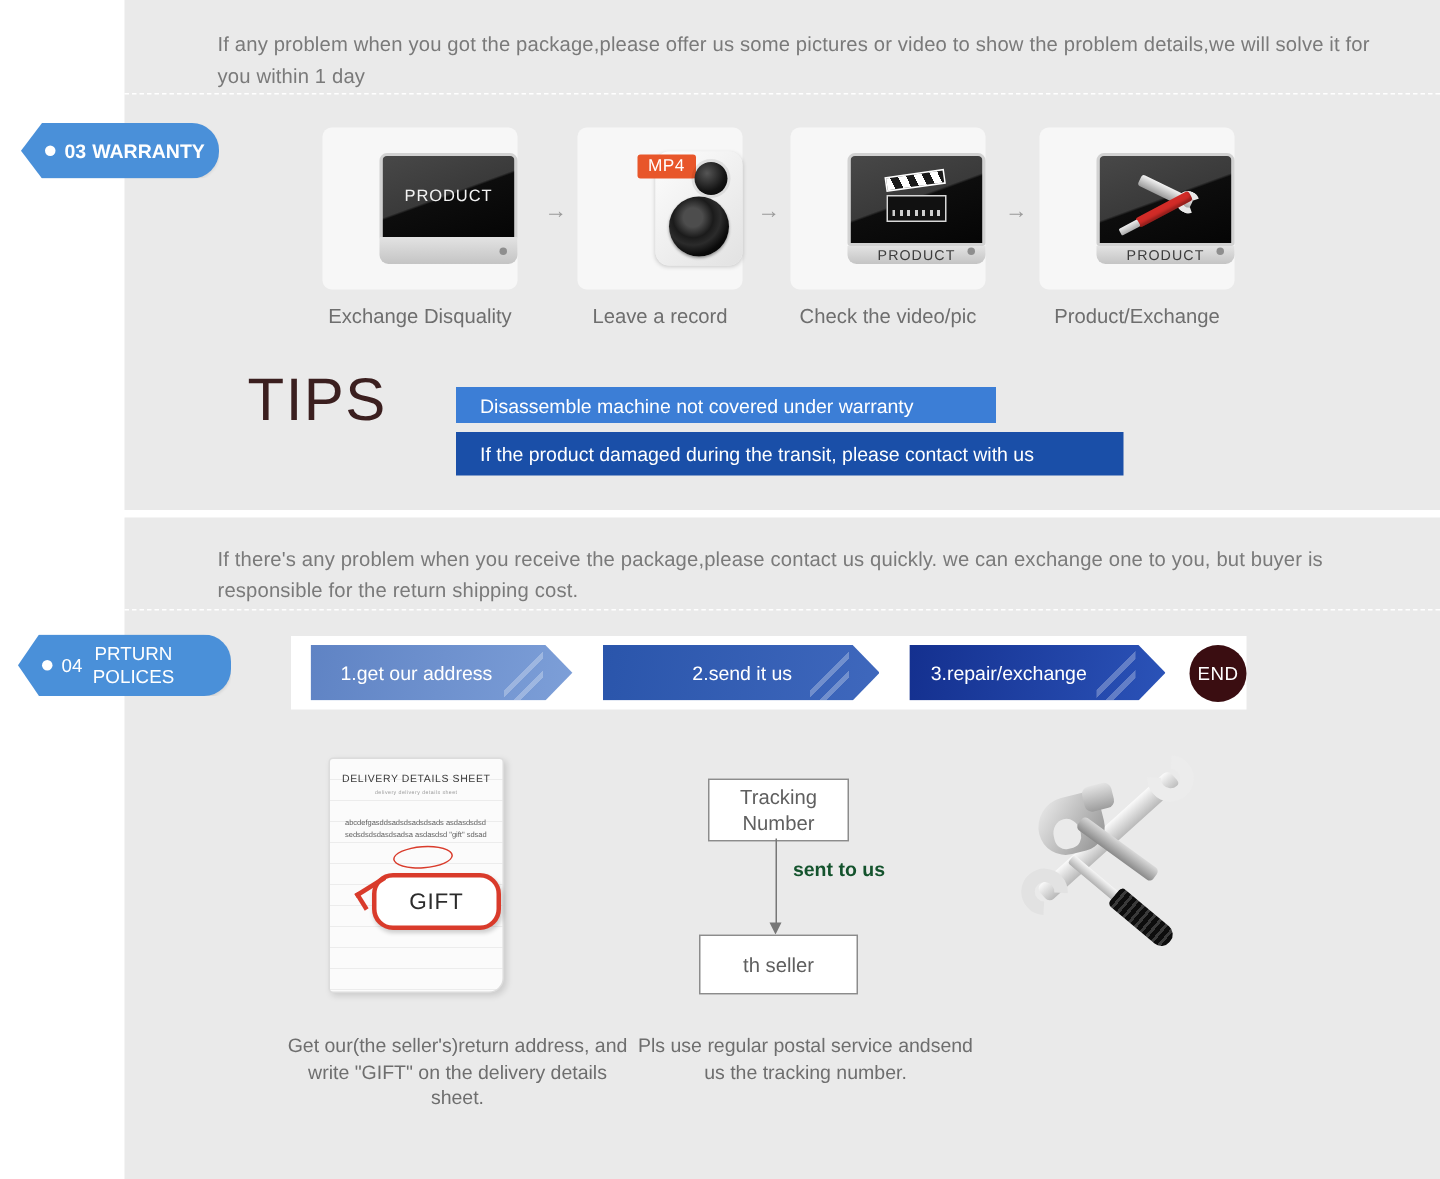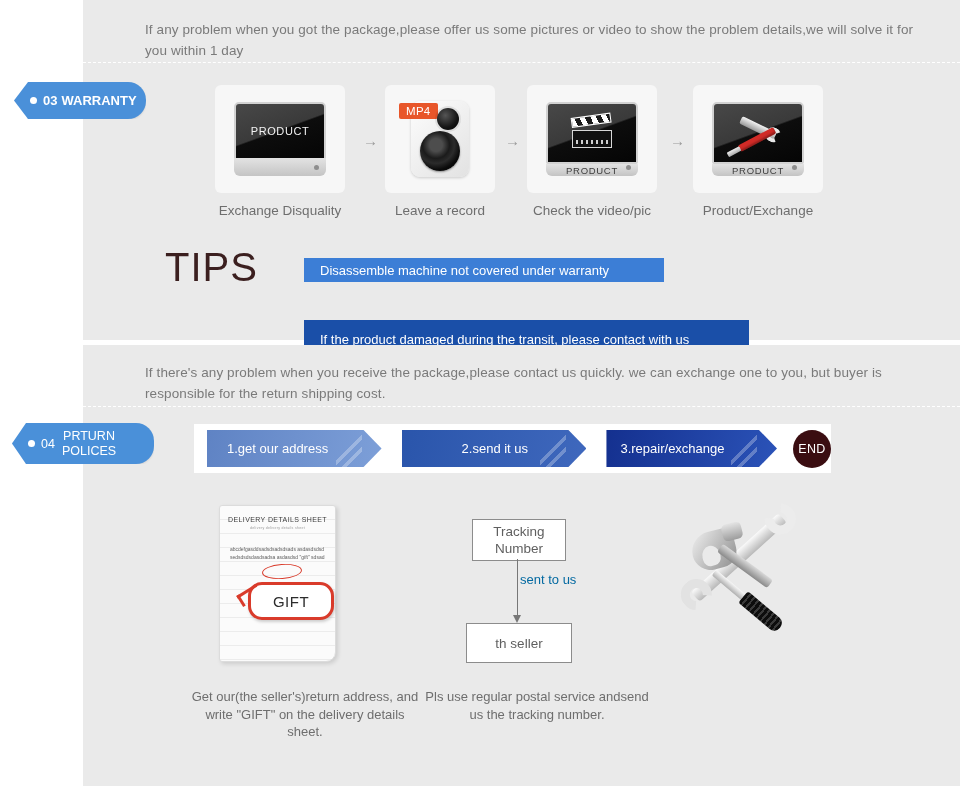--- a/index.html
+++ b/index.html
@@ -44,21 +44,21 @@
     flex:0 0 auto;margin-right:6px;margin-left:2px;
   }
   .badge .btxt{font-size:13px;line-height:14px;white-space:nowrap;}
   #badge-return .num{font-size:12.5px;margin-right:7px;}
   #badge-return .btxt2{font-size:12.5px;line-height:14.5px;text-align:center;}
 
   
   #flow{position:absolute;left:215px;top:85px;width:620px;height:140px;}
   .card{
     position:absolute;top:0;width:130px;height:108px;background:#f7f7f7;
-    border-radius:6px;display:flex;align-items:center;justify-content:center;
+    border-radius:6px;display:flex;align-items:center;justify-content:flex-end;
   }
   #card-1{left:0;}
   #card-2{left:170px;width:110px;}
   #card-3{left:312px;}
   #card-4{left:478px;}
   .flow-arrow{
     position:absolute;top:48px;font-size:15px;color:#9a9a9a;line-height:1;
   }
   #fa-1{left:148px;}
   #fa-2{left:290px;}
@@ -161,21 +161,21 @@
   #tips-word{
     position:absolute;left:165px;top:247px;
     font-size:40px;color:#3b1f1f;letter-spacing:1px;line-height:1;
     font-family:"Liberation Sans",sans-serif;font-weight:300;
   }
   .tipbar{
     position:absolute;color:#fff;font-size:13px;
     display:flex;align-items:center;padding-left:16px;box-sizing:border-box;
   }
   #tipbar-1{left:304px;top:258px;width:360px;height:24px;background:#3c7ed6;}
-  #tipbar-2{left:304px;top:288px;width:445px;height:39px;background:#1a4fa8;margin-top:32px;}
+  #tipbar-2{left:304px;top:288px;width:445px;height:29px;background:#1a4fa8;}
 
   
   #steps{
     position:absolute;left:194px;top:424px;width:637px;height:49px;background:#fff;
     display:flex;align-items:center;padding-left:13px;box-sizing:border-box;
   }
   .step{
     position:relative;height:37px;color:#fff;font-size:13px;
     display:flex;align-items:center;box-sizing:border-box;
     -webkit-clip-path:polygon(0 0,calc(100% - 18px) 0,100% 50%,calc(100% - 18px) 100%,0 100%);
@@ -254,22 +254,22 @@
   }
   #tbox-1{left:50px;top:14px;width:92px;height:40px;}
   #tbox-2{left:44px;top:118px;width:104px;height:38px;}
   #t-line{position:absolute;left:95px;top:54px;width:1px;height:58px;background:#777;}
   #t-arrow{
     position:absolute;left:91px;top:110px;width:0;height:0;
     border-left:4.5px solid transparent;border-right:4.5px solid transparent;
     border-top:8px solid #777;
   }
   #t-sent{
-    position:absolute;left:98px;top:66px;width:70px;text-align:left;
-    font-size:13px;line-height:17px;color:#0369a1;
+    position:absolute;left:98px;top:66px;width:70px;text-align:right;
+    font-size:13px;line-height:17px;color:#14532d;font-weight:bold;
   }
 
   
   .tools{position:relative;left:20px;top:12px;width:150px;height:130px;}
   .tools .hammer-head{
     position:absolute;left:22px;top:14px;width:44px;height:38px;
     background:linear-gradient(135deg,#f0f0f0,#8d8d8d);
     border-radius:22px 6px 18px 20px;transform:rotate(-14deg);
   }
   .tools .hammer-head::after{

